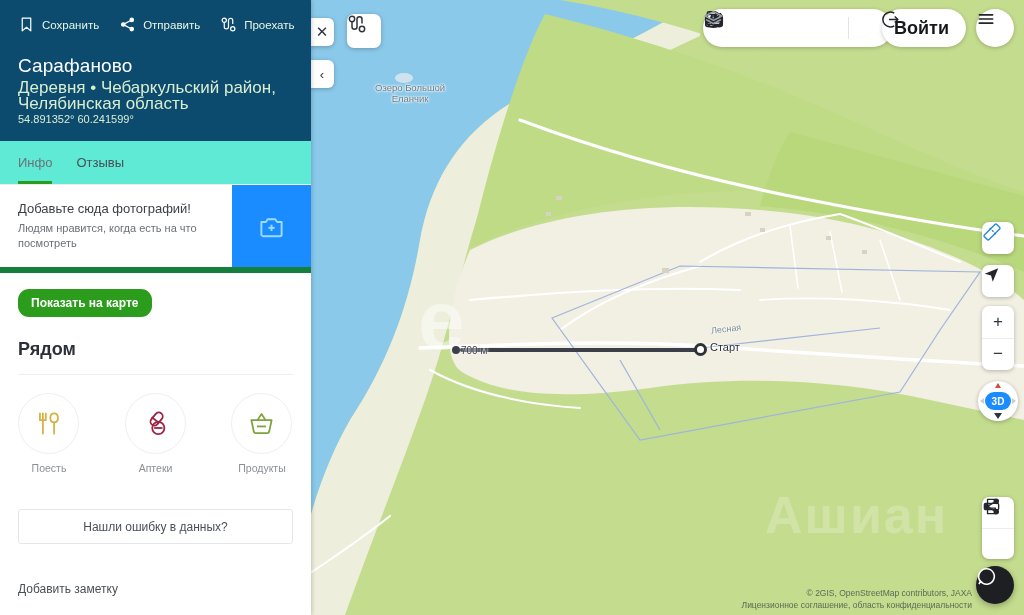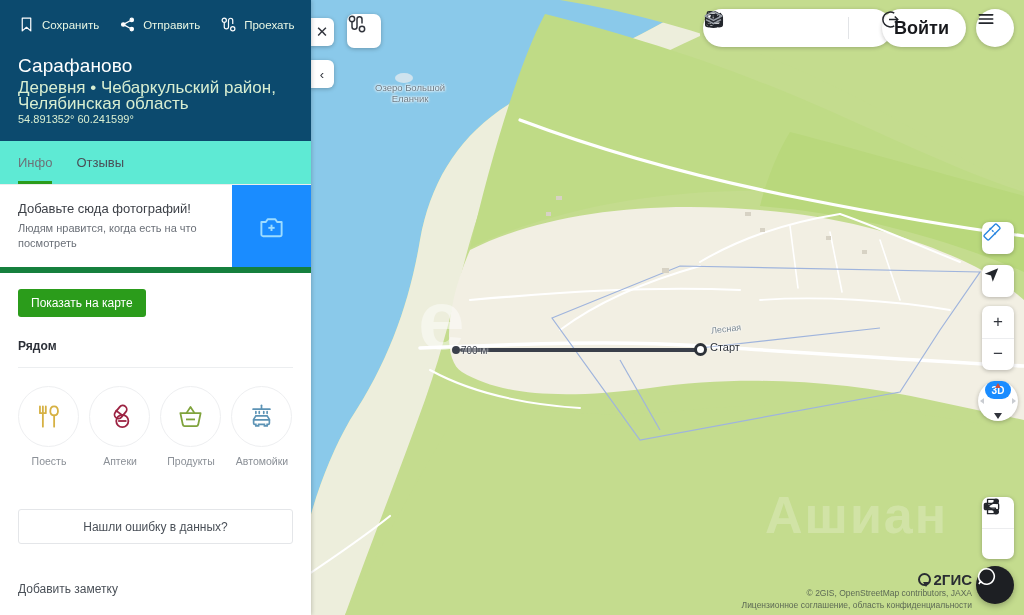--- a/index.html
+++ b/index.html
@@ -100,21 +100,21 @@
   }
   .zoomgroup div {
     flex:1; display:flex; align-items:center; justify-content:center;
     font-size:17px; color:#31343c; cursor:pointer;
   }
   .zoomgroup div:first-child { border-bottom:1px solid #ecedef; }
 
   .compass {
     position:absolute; right:6px; top:381px; width:40px; height:40px;
     background:#fff; border-radius:50%; box-shadow:0 1px 4px rgba(0,0,0,.26);
-    display:flex; align-items:flex-start; justify-content:center; cursor:pointer;
+    display:flex; align-items:center; justify-content:center; cursor:pointer;
   }
   .compass .b3d {
     width:26px; height:18px; border-radius:9px; background:#1a8cff; color:#fff;
     font-size:10px; font-weight:700; display:flex; align-items:center; justify-content:center;
   }
   .compass .ar-up { position:absolute; top:2px; left:50%; margin-left:-3px;
      width:0;height:0;border-left:3px solid transparent;border-right:3px solid transparent;
      border-bottom:5px solid #d14b3c; }
   .compass .ar-dn { position:absolute; bottom:2px; left:50%; margin-left:-4px;
      width:0;height:0;border-left:4px solid transparent;border-right:4px solid transparent;
@@ -178,25 +178,25 @@
   .photo-row { display:flex; border-bottom:6px solid #15803d; }
   .photo-text { flex:1; padding:16px 14px 16px 18px; }
   .photo-text h4 { font-size:13px; font-weight:400; color:#3d4148; margin-bottom:5px; }
   .photo-text p { font-size:11px; line-height:15px; color:#6b7078; }
   .photo-btn { width:79px; background:#1a8cff; display:flex; align-items:center;
                justify-content:center; cursor:pointer; }
 
   .show-map-wrap { padding:16px 18px 0; }
   .show-map {
     display:inline-block; background:#2b9c1b; color:#fff; font-size:12px;
-    padding:7px 13px; border-radius:3px; cursor:pointer; font-weight:400;
+    padding:7px 13px; border-radius:11px; cursor:pointer; font-weight:700;
   }
 
   .nearby { padding:22px 18px 0; }
-  .nearby h3 { font-size:12px; font-weight:700; color:#2c3038; margin-bottom:14px; }
+  .nearby h3 { font-size:18px; font-weight:700; color:#2c3038; margin-bottom:14px; }
   .nearby-div { height:1px; background:#eceef0; margin:0 0 18px; }
   .nearby-items { display:flex; justify-content:space-between; }
   .ni { width:62px; text-align:center; cursor:pointer; }
   .ni-circ {
     width:61px; height:61px; border-radius:50%; border:1px solid #eeeff1;
     display:flex; align-items:center; justify-content:center; margin-bottom:8px;
   }
   .ni-lbl { font-size:10.5px; color:#8b9097; }
 
   .err-btn {
@@ -411,24 +411,20 @@
       </div>
     </div>
 
     <div class="chatbtn">
       <svg width="21" height="21" viewBox="0 0 24 24" fill="none" stroke="#ffffff" stroke-width="1.8">
         <path d="M12 3.2 a8.8 8.8 0 1 1 -7 14 L3.4 20.6 L5 17.5 A8.8 8.8 0 0 1 12 3.2 Z"></path>
       </svg>
     </div>
 
     <div class="attrib">
-      <div class="brand">
-        <span class="pinmark"></span>
-        <span>2ГИС</span>
-      </div>
       <div>© 2GIS, OpenStreetMap contributors, JAXA</div>
       <div>Лицензионное соглашение, область конфиденциальности</div>
     </div>
   </div>
 
   <div class="sidebar">
 
     <div class="card-head">
       <div class="head-actions">
         <div class="ha">
@@ -516,32 +512,20 @@
           <div class="ni-circ">
             <svg width="27" height="27" viewBox="0 0 24 24" fill="none" stroke="#7fa33c" stroke-width="1.6" stroke-linejoin="round">
               <path d="M3 9 h18 l-2.2 10.4 a1.6 1.6 0 0 1-1.6 1.2 H6.8 a1.6 1.6 0 0 1-1.6-1.2 Z"></path>
               <path d="M8.4 9 L12 3.6 L15.6 9"></path>
               <path d="M8 14.6 h8"></path>
             </svg>
           </div>
           <div class="ni-lbl">Продукты</div>
         </div>
 
-        <div class="ni">
-          <div class="ni-circ">
-            <svg width="27" height="27" viewBox="0 0 24 24" fill="none" stroke="#5c93b5" stroke-width="1.5" stroke-linecap="round">
-              <path d="M4.5 5.5 h15"></path>
-              <path d="M12 2 v3.5"></path>
-              <path d="M7 7.6 v1.6 M10 7.6 v1.6 M14 7.6 v1.6 M17 7.6 v1.6"></path>
-              <path d="M5 18 v-3.4 l2-3.2 h10 l2 3.2 V18 a1 1 0 0 1-1 1 h-1 v1.4 h-2.4 V19 H9.4 v1.4 H7 V19 H6 a1 1 0 0 1-1-1z"></path>
-              <path d="M5 15 h14"></path>
-            </svg>
-          </div>
-          <div class="ni-lbl">Автомойки</div>
-        </div>
 
       </div>
     </div>
 
     <div class="err-btn">Нашли ошибку в данных?</div>
     <div class="note-link">Добавить заметку</div>
   </div>
 
 </div>
 

